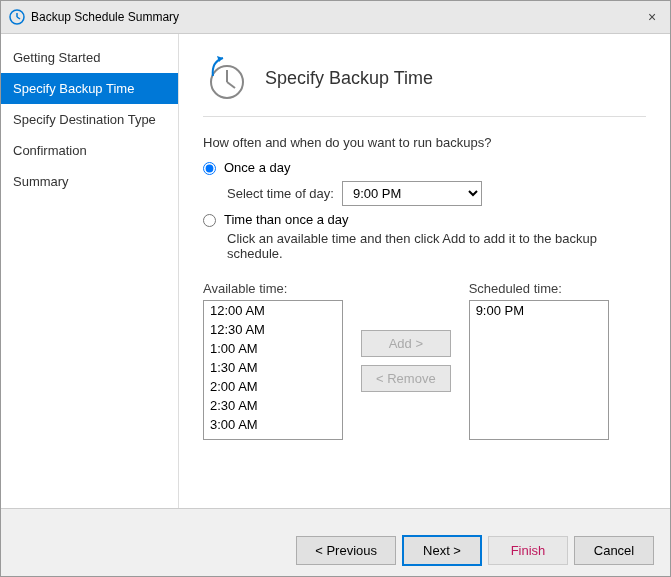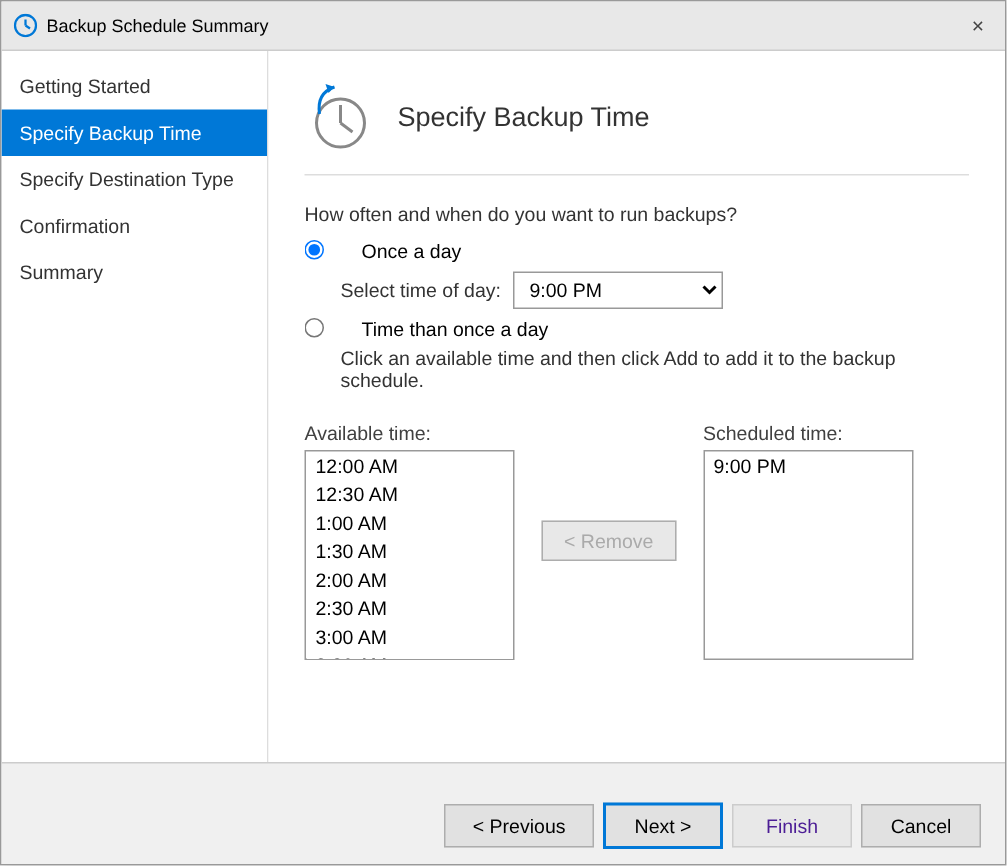--- a/index.html
+++ b/index.html
@@ -12,37 +12,37 @@
     .titlebar-close { width: 20px; height: 20px; background: none; border: none; cursor: pointer; font-size: 14px; color: #444; display: flex; align-items: center; justify-content: center; }
     .content { display: flex; flex: 1; overflow: hidden; }
     .sidebar { width: 178px; background: white; border-right: 1px solid #ddd; padding: 8px 0; }
     .sidebar-item { padding: 8px 12px; cursor: pointer; color: #333; white-space: nowrap; overflow: hidden; text-overflow: ellipsis; }
     .sidebar-item.active { background: #0078d7; color: white; }
     .main { flex: 1; background: #fff; padding: 20px 24px; display: flex; flex-direction: column; }
     .page-header { display: flex; align-items: center; gap: 14px; margin-bottom: 18px; border-bottom: 1px solid #ddd; padding-bottom: 14px; }
     .header-icon { width: 48px; height: 48px; }
     .header-title { font-size: 18px; font-weight: 300; color: #333; }
     .question { margin-bottom: 10px; color: #333; }
-    .radio-row { display: flex; align-items: flex-start; gap: 25px; }
+    .radio-row { display: flex; align-items: flex-end; gap: 8px; }
     .radio-row input[type="radio"] { cursor: pointer; }
     .time-select-row { display: flex; align-items: center; gap: 8px; margin-left: 24px; margin-top: 6px; margin-bottom: 6px; }
     .time-select-label { color: #333; }
     .time-select { padding: 3px 6px; border: 1px solid #999; background: white; width: 140px; cursor: pointer; }
     .available-section { display: flex; gap: 10px; margin-top: 12px; }
     .list-column { display: flex; flex-direction: column; }
     .list-label { margin-bottom: 4px; color: #404040; }
     .listbox { width: 140px; height: 140px; border: 1px solid #999; background: white; overflow-y: auto; }
     .listbox-item { padding: 2px 6px; cursor: pointer; white-space: nowrap; }
     .btn-column { display: flex; flex-direction: column; justify-content: center; gap: 8px; padding: 20px 8px; }
     .btn { padding: 5px 14px; border: 1px solid #adadad; background: #e1e1e1; cursor: pointer; min-width: 80px; text-align: center; }
     .btn:disabled { color: #aaa; cursor: default; background: #e8e8e8; }
     .footer { background: #f0f0f0; border-top: 1px solid #ccc; padding: 10px 16px; display: flex; align-items: center; justify-content: flex-end; gap: 6px; }
     .footer-btn { padding: 6px 18px; border: 1px solid #adadad; background: #e1e1e1; cursor: pointer; min-width: 80px; margin-top: 16px; }
     .footer-btn.primary { background: #e1e1e1; border: 2px solid #0078d7; }
-    .footer-btn:disabled { color: #4c1d95; cursor: default; background: #e8e8e8; border-color: #ccc; }
+    .footer-btn:disabled { color: #be185d; cursor: default; background: #e8e8e8; border-color: #ccc; }
     
     ::-webkit-scrollbar { width: 14px; }
     ::-webkit-scrollbar-track { background: #f0f0f0; border: 1px solid #ddd; }
     ::-webkit-scrollbar-thumb { background: #c0c0c0; border: 1px solid #aaa; }
   </style>
 </head>
 <body>
 
 <div class="window">
 
@@ -111,20 +111,21 @@
               <div class="listbox-item">1:30 AM</div>
               <div class="listbox-item">2:00 AM</div>
               <div class="listbox-item">2:30 AM</div>
               <div class="listbox-item">3:00 AM</div>
               <div class="listbox-item">3:30 AM</div>
               <div class="listbox-item">4:00 AM</div>
             </div>
         </div>
 
         <div class="btn-column">
+          <button class="btn" disabled="">Add &gt;</button>
           <button class="btn" disabled="">&lt; Remove</button>
         </div>
 
         <div class="list-column">
           <span class="list-label">Scheduled time:</span>
           <div class="listbox">
           <div class="listbox-item">9:00 PM</div>
             </div>
         </div>
       </div>

